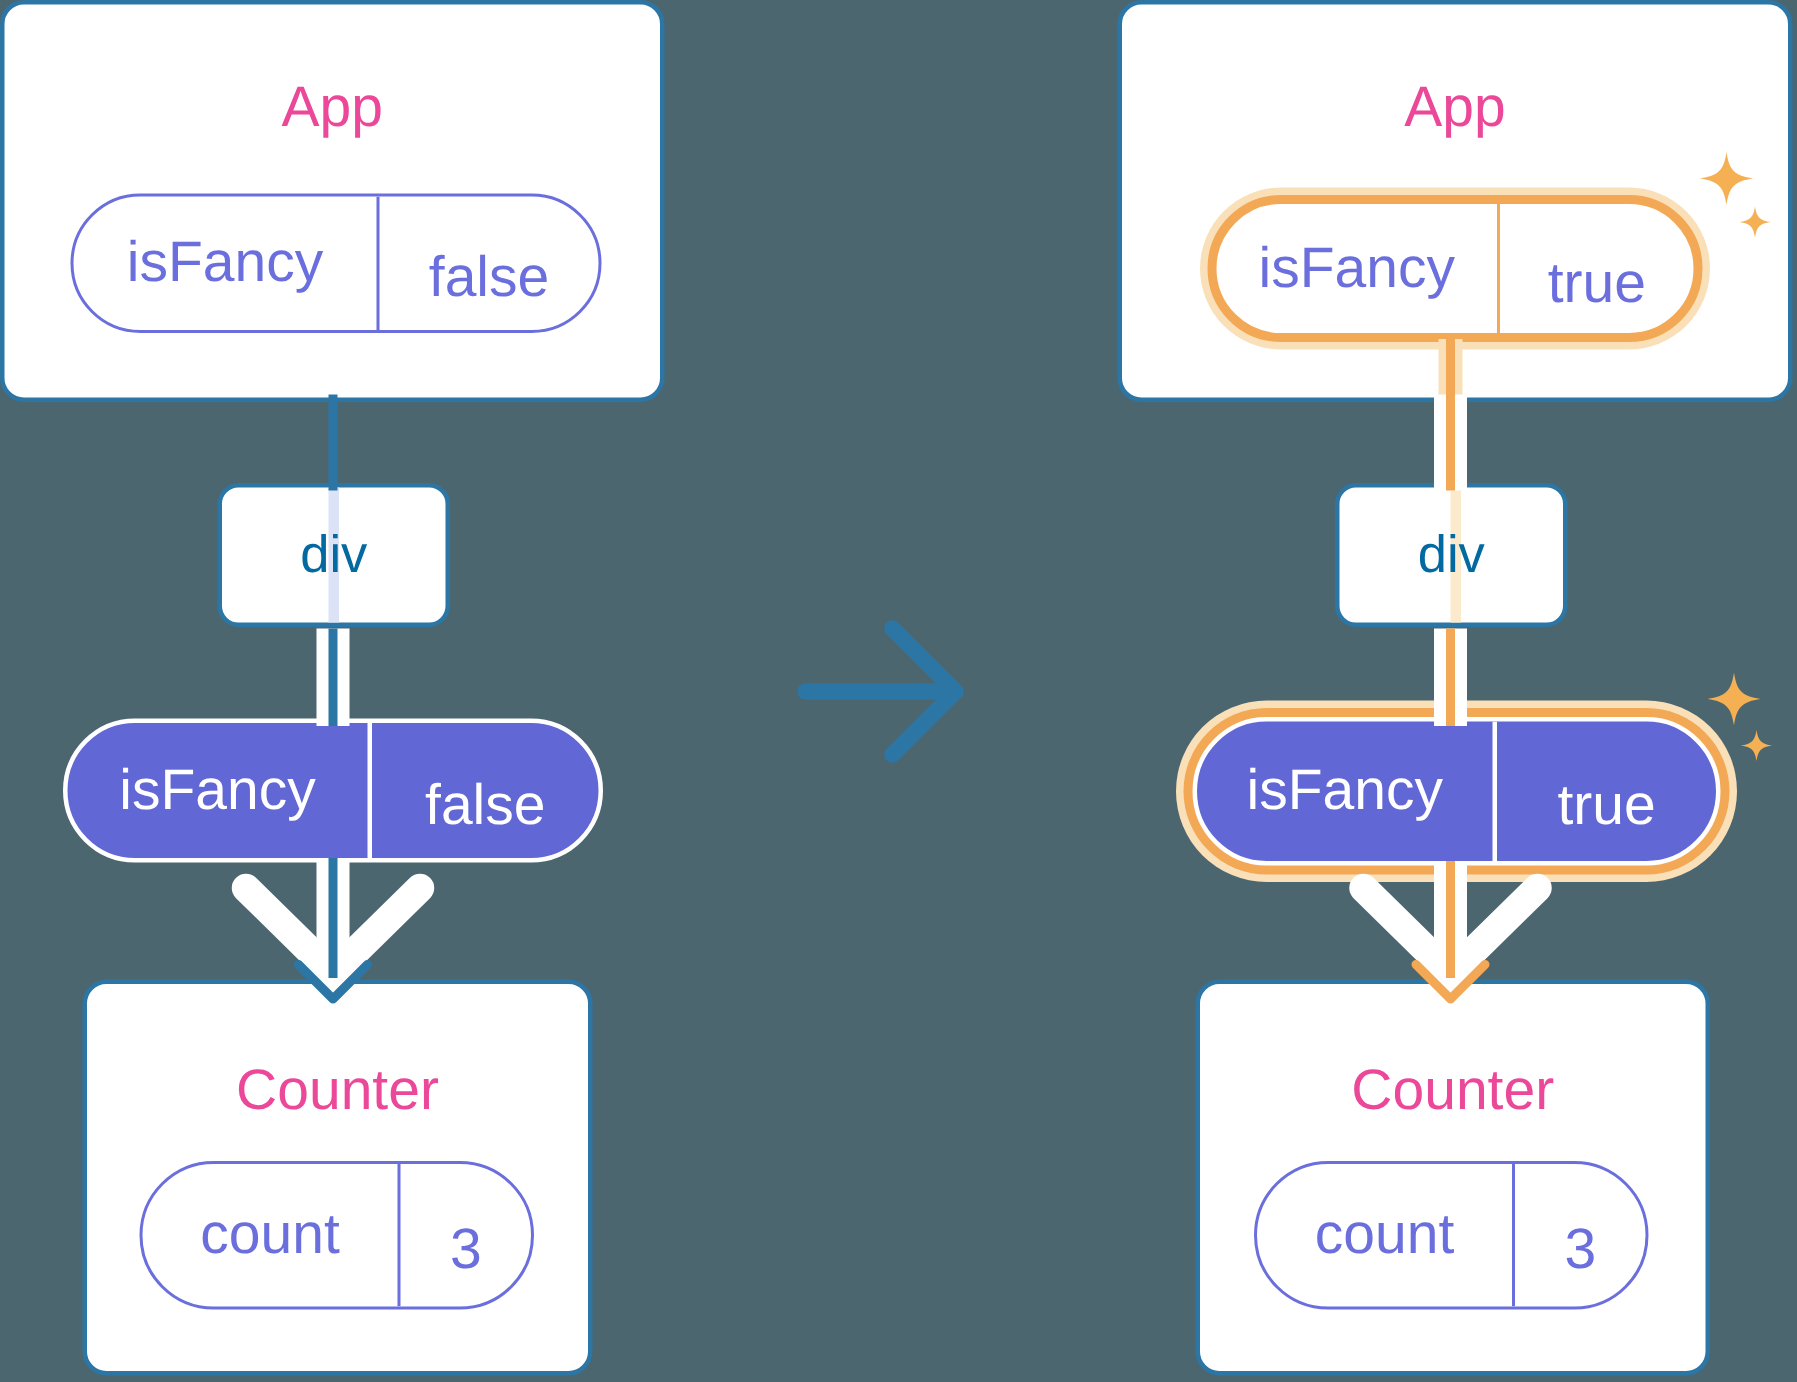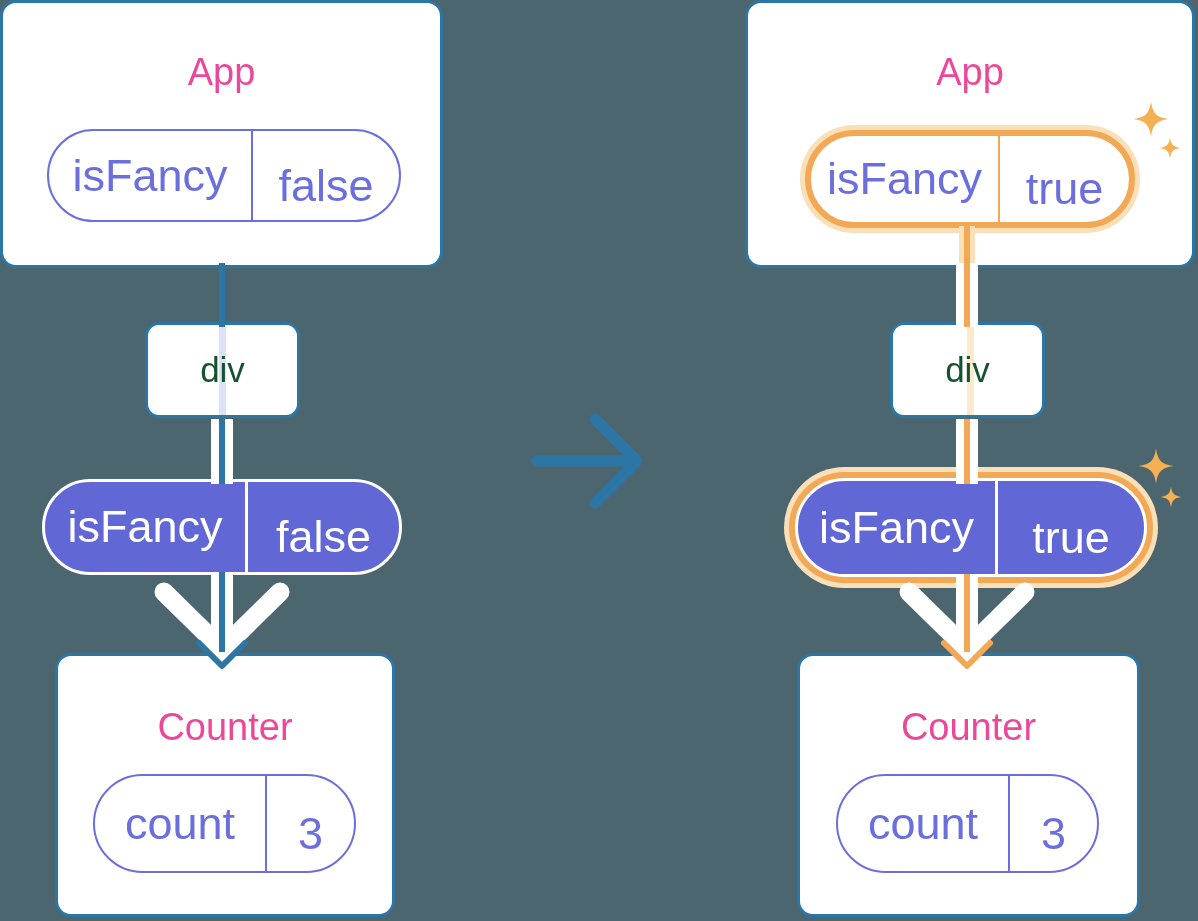--- a/index.html
+++ b/index.html
@@ -16,21 +16,21 @@
   .node-title {
     position:absolute; left:0; right:0; text-align:center;
     font-size:38px; font-weight:500; color:#ec4899;
   }
   .pill {
     position:absolute; background:#ffffff; display:flex; align-items:stretch;
     border:2.5px solid #6B6FDD; border-radius:50px; overflow:hidden;
   }
   .pill .cell {
     display:flex; align-items:center; justify-content:center;
-    font-size:45px; font-weight:500; color:#6B6FDD;
+    font-size:38px; font-weight:500; color:#6B6FDD;
   }
   .pill .cell.name { border-right:2.5px solid #6B6FDD; }
   .pill .cell.value { flex:1;margin-top:20px; }
   .pill.highlight {
     border:6px solid #F2A855;
     box-shadow:0 0 0 5px #FAE0B8;
   }
   .pill.highlight .cell.name { border-right:2.5px solid #F2A855; }
   .pill.purple {
     background:#6167D4; border:3px solid #ffffff;
@@ -47,21 +47,21 @@
     border:3px solid #2C76A5; border-radius:14px;
   }
   .divnode .passline {
     position:absolute; top:0; bottom:0; width:7px;
   }
   .divnode .passline.blue { background:#DCE3F7; }
   .divnode .passline.orange { background:#FBEACC; }
   .divnode .label {
     position:relative; z-index:2; width:100%; height:100%;
     display:flex; align-items:center; justify-content:center;
-    font-size:35px; font-weight:500; color:#14532d;
+    font-size:35px; font-weight:500; color:#0369a1;
   }
   .overlay { position:absolute; left:0; top:0; z-index:5; pointer-events:none; }
 </style>
 </head>
 <body>
 
 <div class="canvas">
 
   <div class="card" style="left:0;top:0;width:443px;height:268px;">
     <div class="node-title" style="top:48px;">App</div>

